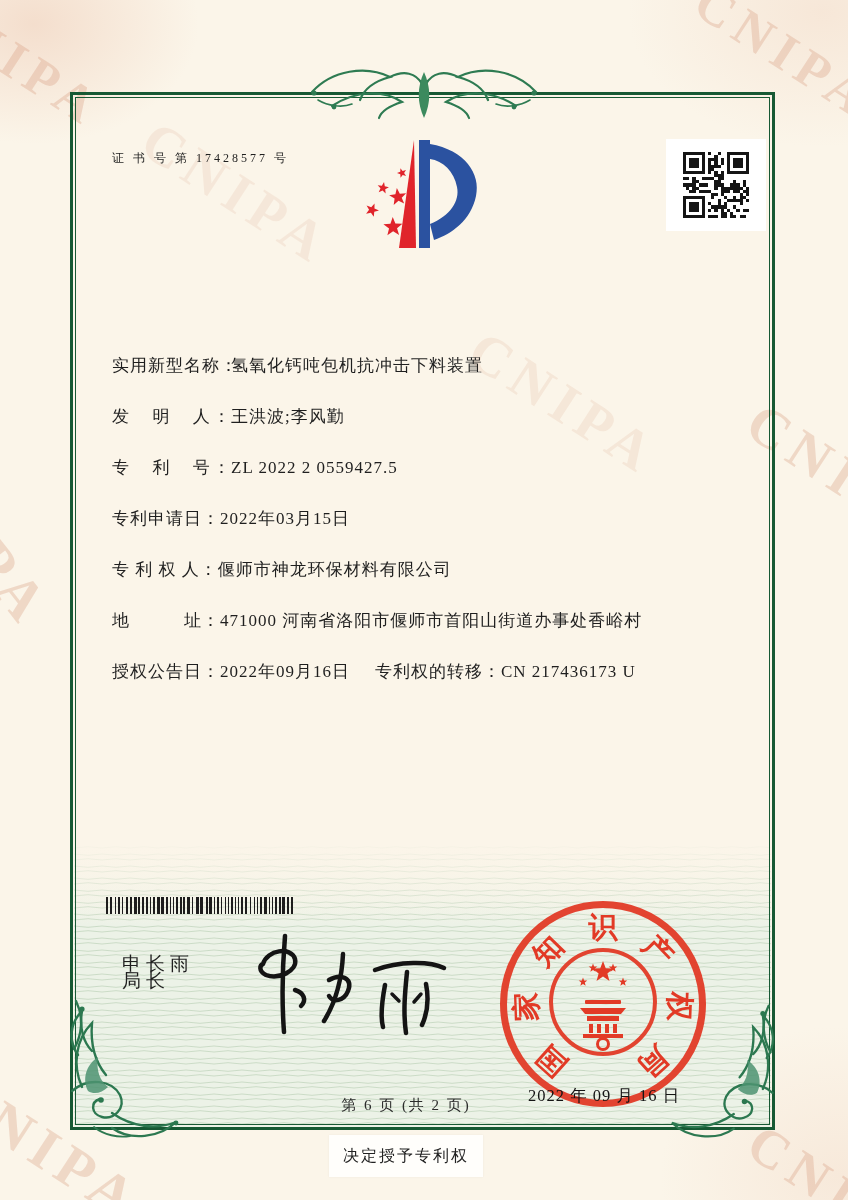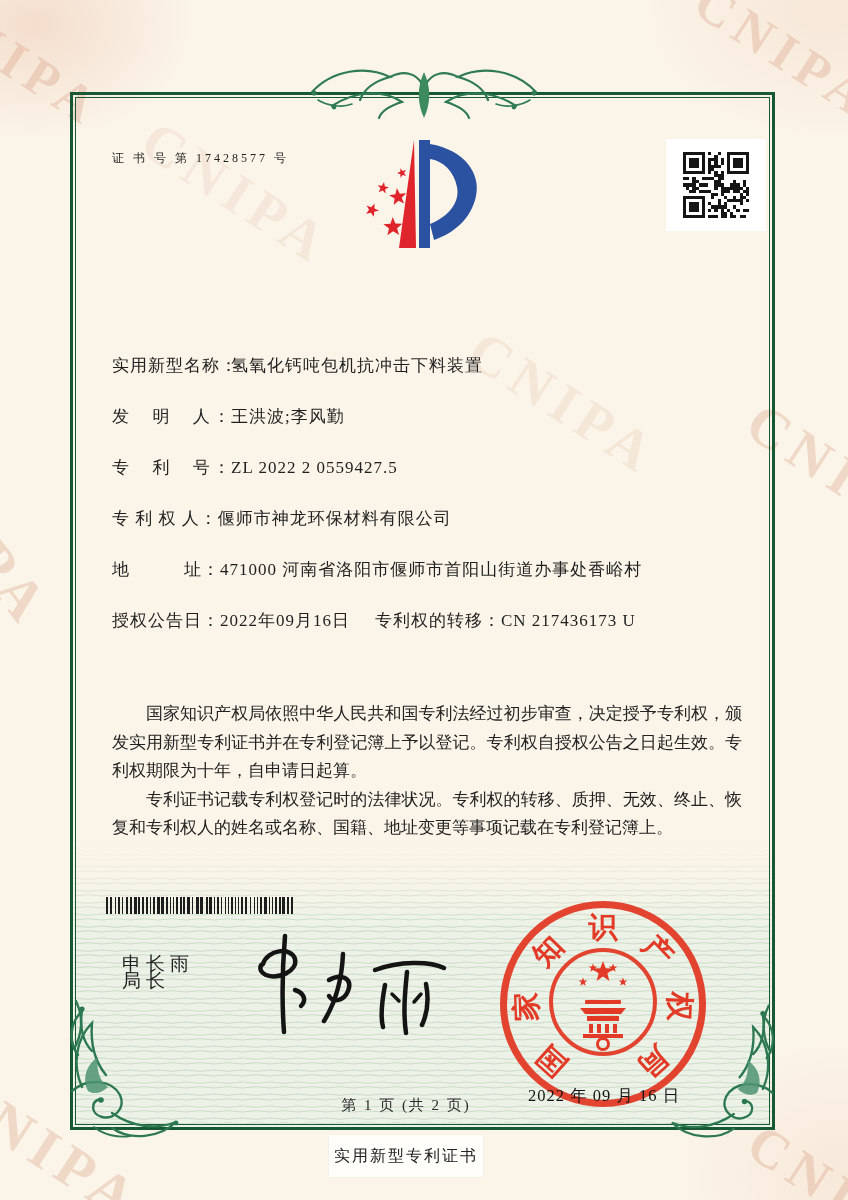--- a/index.html
+++ b/index.html
@@ -427,39 +427,38 @@
     <div class="f-row">
       <span class="f-label w7">实用新型名称：</span><span class="f-value">氢氧化钙吨包机抗冲击下料装置</span>
     </div>
     <div class="f-row">
       <span class="f-label w7">发　明　人：</span><span class="f-value">王洪波;李风勤</span>
     </div>
     <div class="f-row">
       <span class="f-label w7">专　利　号：</span><span class="f-value">ZL 2022 2 0559427.5</span>
     </div>
     <div class="f-row">
+      <span class="f-label">专利申请日：</span><span class="f-value">2022年03月15日</span>
+    </div>
+    <div class="f-row">
       <span class="f-label">专 利 权 人：</span><span class="f-value">偃师市神龙环保材料有限公司</span>
     </div>
     <div class="f-row">
       <span class="f-label">地　　　址：</span><span class="f-value">471000 河南省洛阳市偃师市首阳山街道办事处香峪村</span>
     </div>
     <div class="f-row grant-row">
       <div class="grant-pair1">
         <span class="f-label">授权公告日：</span><span class="f-value">2022年09月16日</span>
       </div>
       <div>
         <span class="f-label">专利权的转移：</span><span class="f-value">CN 217436173 U</span>
       </div>
     </div>
   </div>
 
-  <div class="abs paras">
-    <p class="para">国家知识产权局依照中华人民共和国专利法经过初步审查，决定授予专利权，颁发实用新型专利证书并在专利登记簿上予以登记。专利权自授权公告之日起生效。专利权期限为十年，自申请日起算。</p>
-    <p class="para">专利证书记载专利权登记时的法律状况。专利权的转移、质押、无效、终止、恢复和专利权人的姓名或名称、国籍、地址变更等事项记载在专利登记簿上。</p>
-  </div>
 
   <div class="abs barcode" id="barcode">
       <i style="width: 1.5px; margin-right: 2.5px;"></i>
       <i style="width: 2px; margin-right: 2.5px;"></i>
       <i style="width: 1.5px; margin-right: 1.5px;"></i>
       <i style="width: 2px; margin-right: 2px;"></i>
       <i style="width: 1.5px; margin-right: 2.5px;"></i>
       <i style="width: 2px; margin-right: 2.5px;"></i>
       <i style="width: 1.5px; margin-right: 2px;"></i>
       <i style="width: 3px; margin-right: 1.5px;"></i>
@@ -551,16 +550,16 @@
   <span class="seal-char" style="transform: rotate(-138deg) translateY(-77px);">国</span>
       <span class="seal-char" style="transform: rotate(-92deg) translateY(-77px);">家</span>
       <span class="seal-char" style="transform: rotate(-46deg) translateY(-77px);">知</span>
       <span class="seal-char" style="transform: rotate(0deg) translateY(-77px);">识</span>
       <span class="seal-char" style="transform: rotate(46deg) translateY(-77px);">产</span>
       <span class="seal-char" style="transform: rotate(92deg) translateY(-77px);">权</span>
       <span class="seal-char" style="transform: rotate(138deg) translateY(-77px);">局</span>
     </div>
   <div class="abs seal-date">2022 年 09 月 16 日</div>
 
-  <div class="abs page-num">第 1 页 (共 2 页)</div>
-  <div class="abs cont-box">实用新型专利证书</div>
+  <div class="abs page-num">第 6 页 (共 2 页)</div>
+  <div class="abs cont-box">决定授予专利权</div>
 
 </div>
 
 </body></html>

